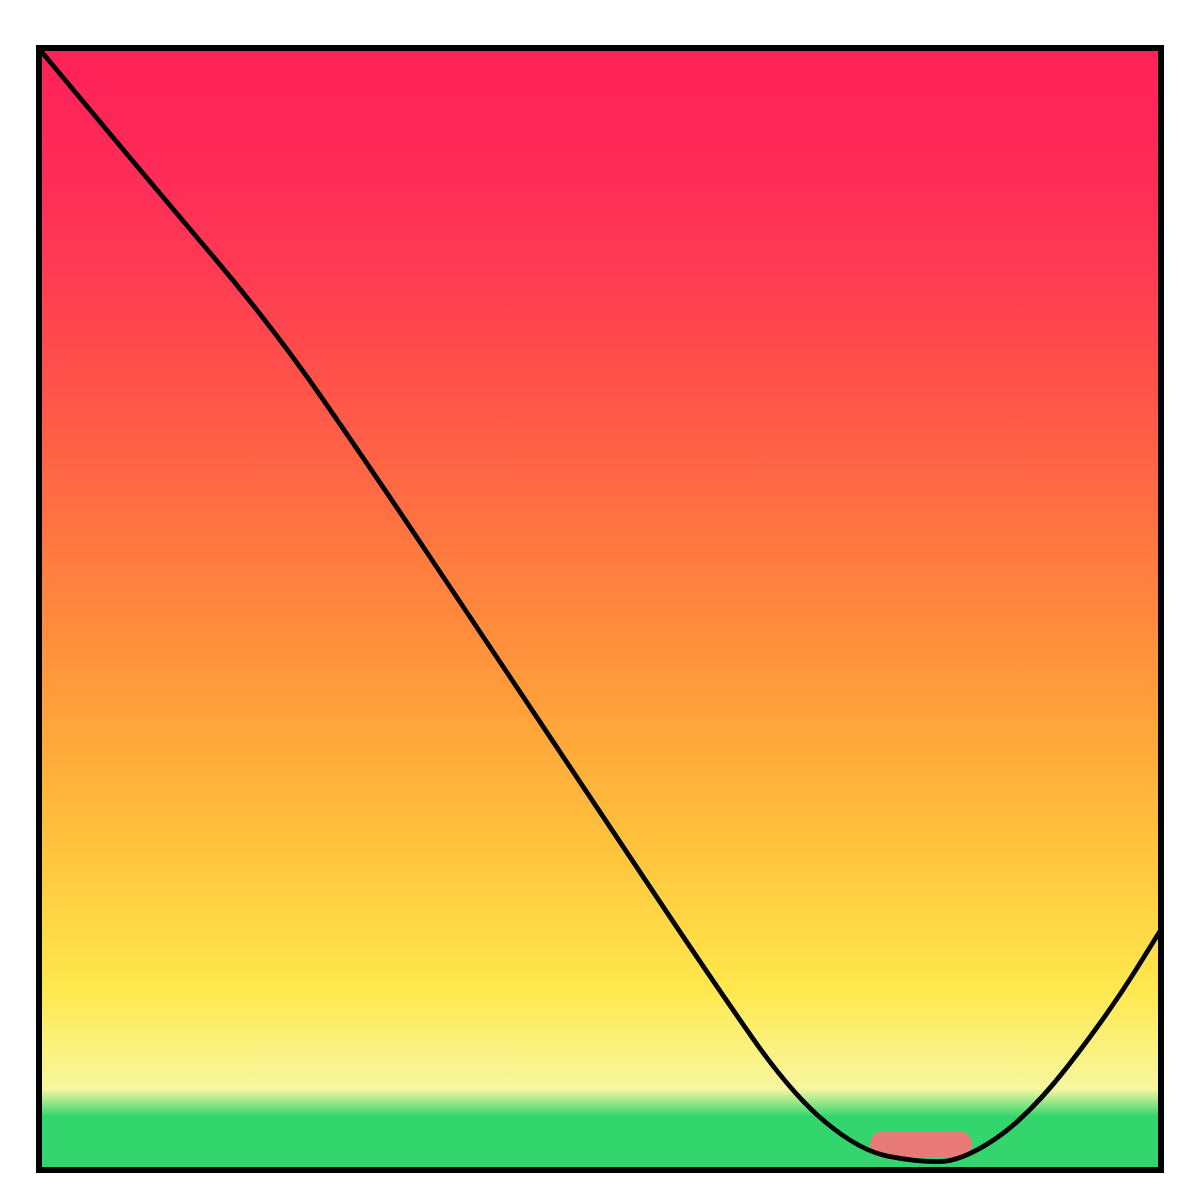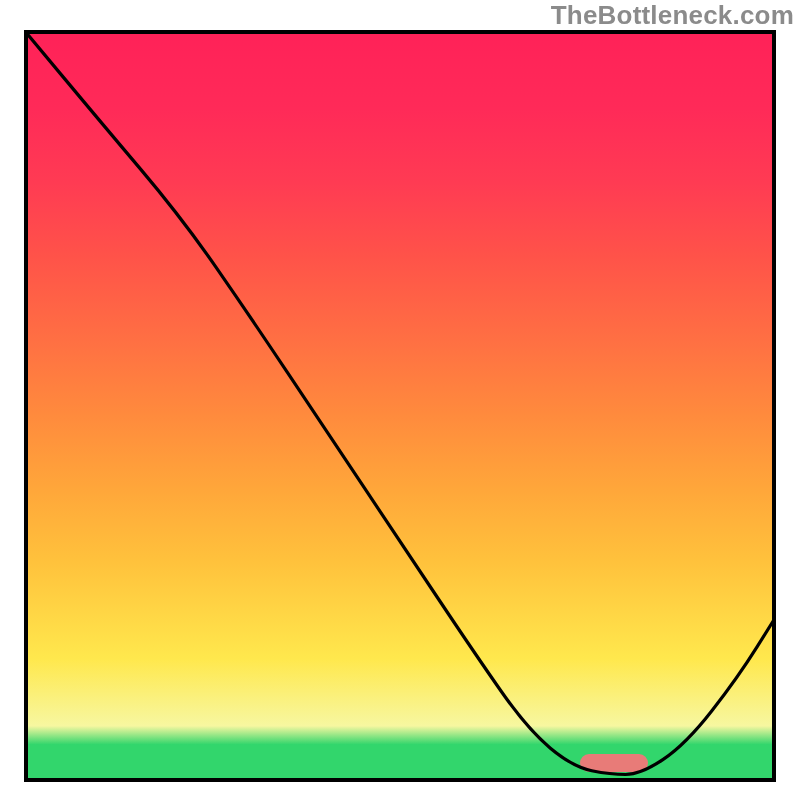--- a/index.html
+++ b/index.html
@@ -68,21 +68,20 @@
     top: 0;
     width: 752px;
     height: 752px;
     pointer-events: none;
   }
 </style>
 </head>
 <body>
 
 <div class="stage">
-  <div class="watermark">TheBottleneck.com</div>
 
   <div class="plot">
     <div class="panel"></div>
 
     <div class="marker" id="marker" style="left: 556.48px; width: 67.68px; top: 724.2px; background: rgb(232, 123, 120);"></div>
 
     <svg class="curve" viewBox="0 0 752 752" preserveAspectRatio="none">
       <path id="curve-path" fill="none" stroke="#000000" stroke-width="3.2" stroke-linecap="round" stroke-linejoin="round" d="M 0 0 Q 0 0 37.6 45.120000000000005 Q 75.2 90.24000000000001 116.56 139.12 Q 157.92 188 191.76 236.88 Q 225.6 285.76 263.2 342.15999999999997 Q 300.8 398.56 338.4 454.96000000000004 Q 376 511.36 413.6 567.76 Q 451.2 624.16 477.52 661.76 Q 503.84000000000003 699.36 526.4000000000001 718.1600000000001 Q 548.96 736.96 567.76 740.72 Q 586.5600000000001 744.48 601.6 744.48 Q 616.64 744.48 639.2 729.44 Q 661.76 714.4 688.0799999999999 680.56 Q 714.4 646.72 733.2 616.64 T 752 586.56"></path>
     </svg>
   </div>

